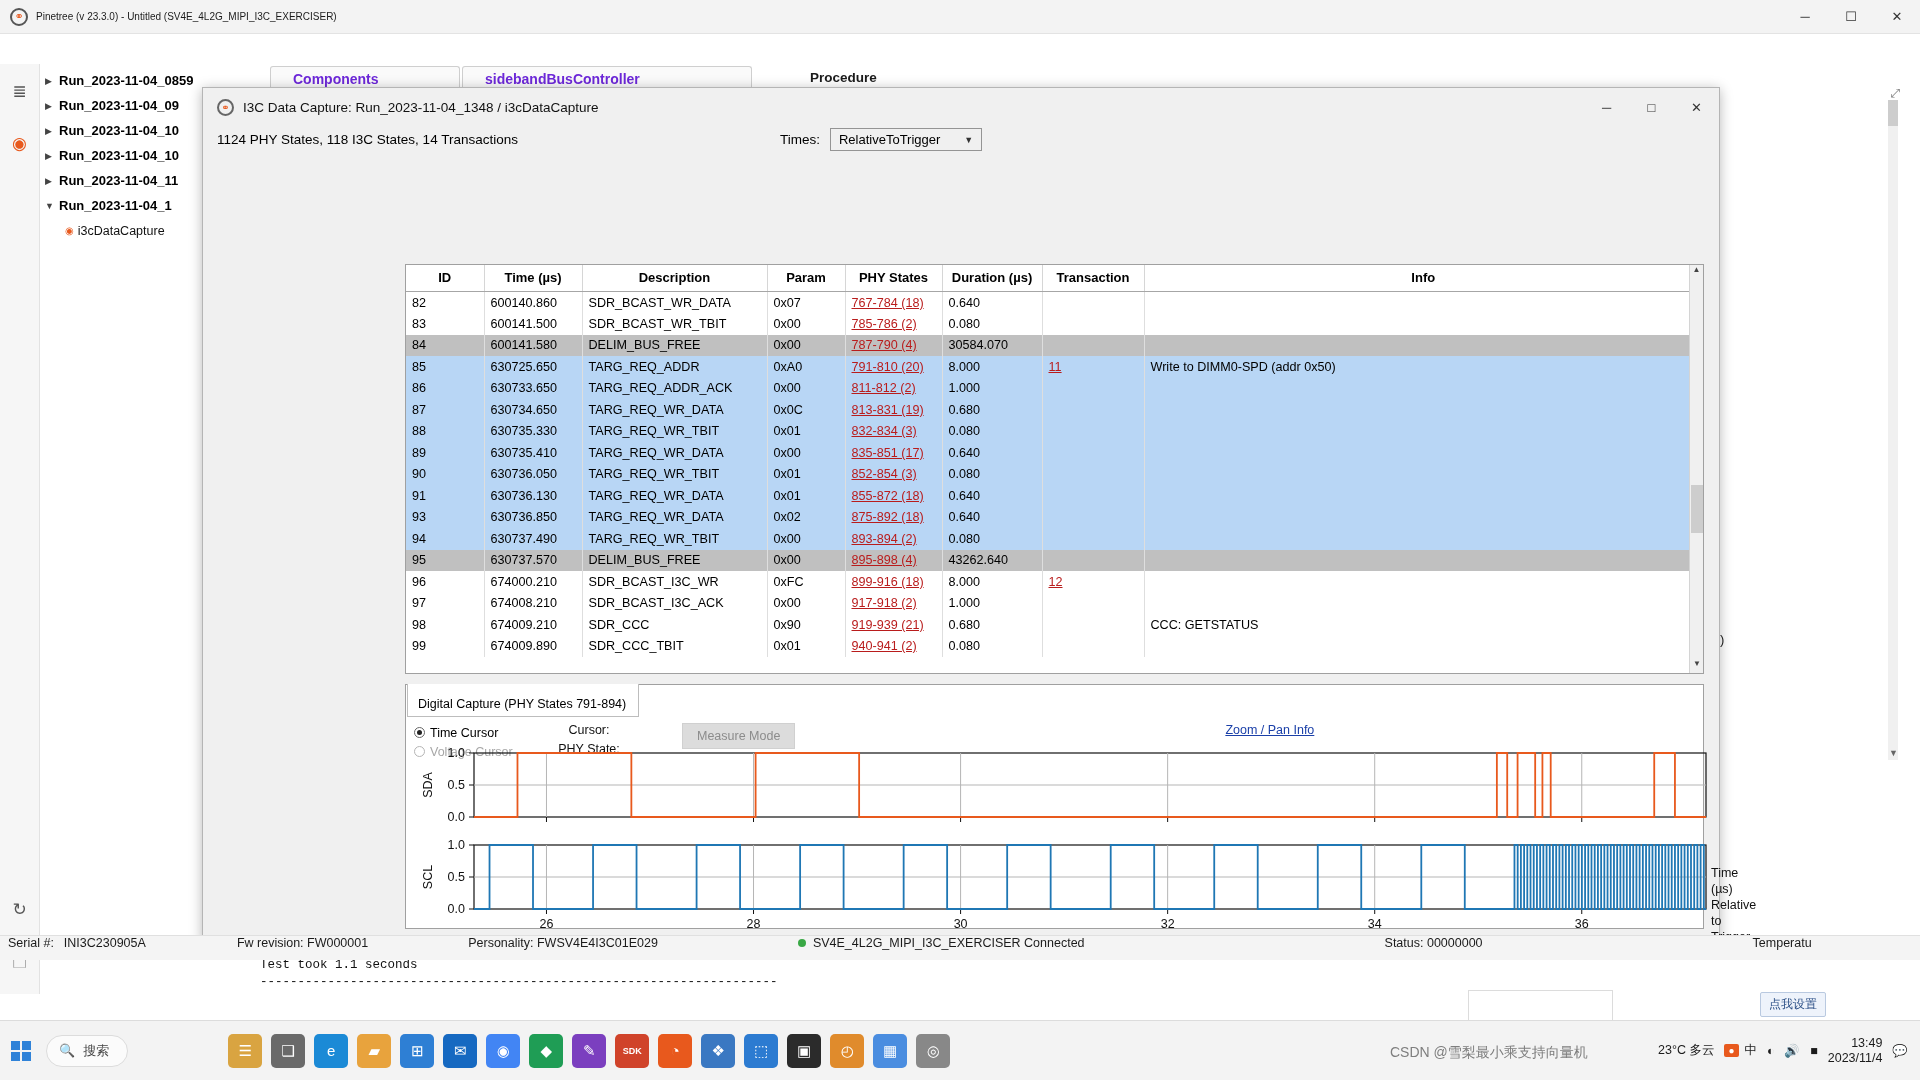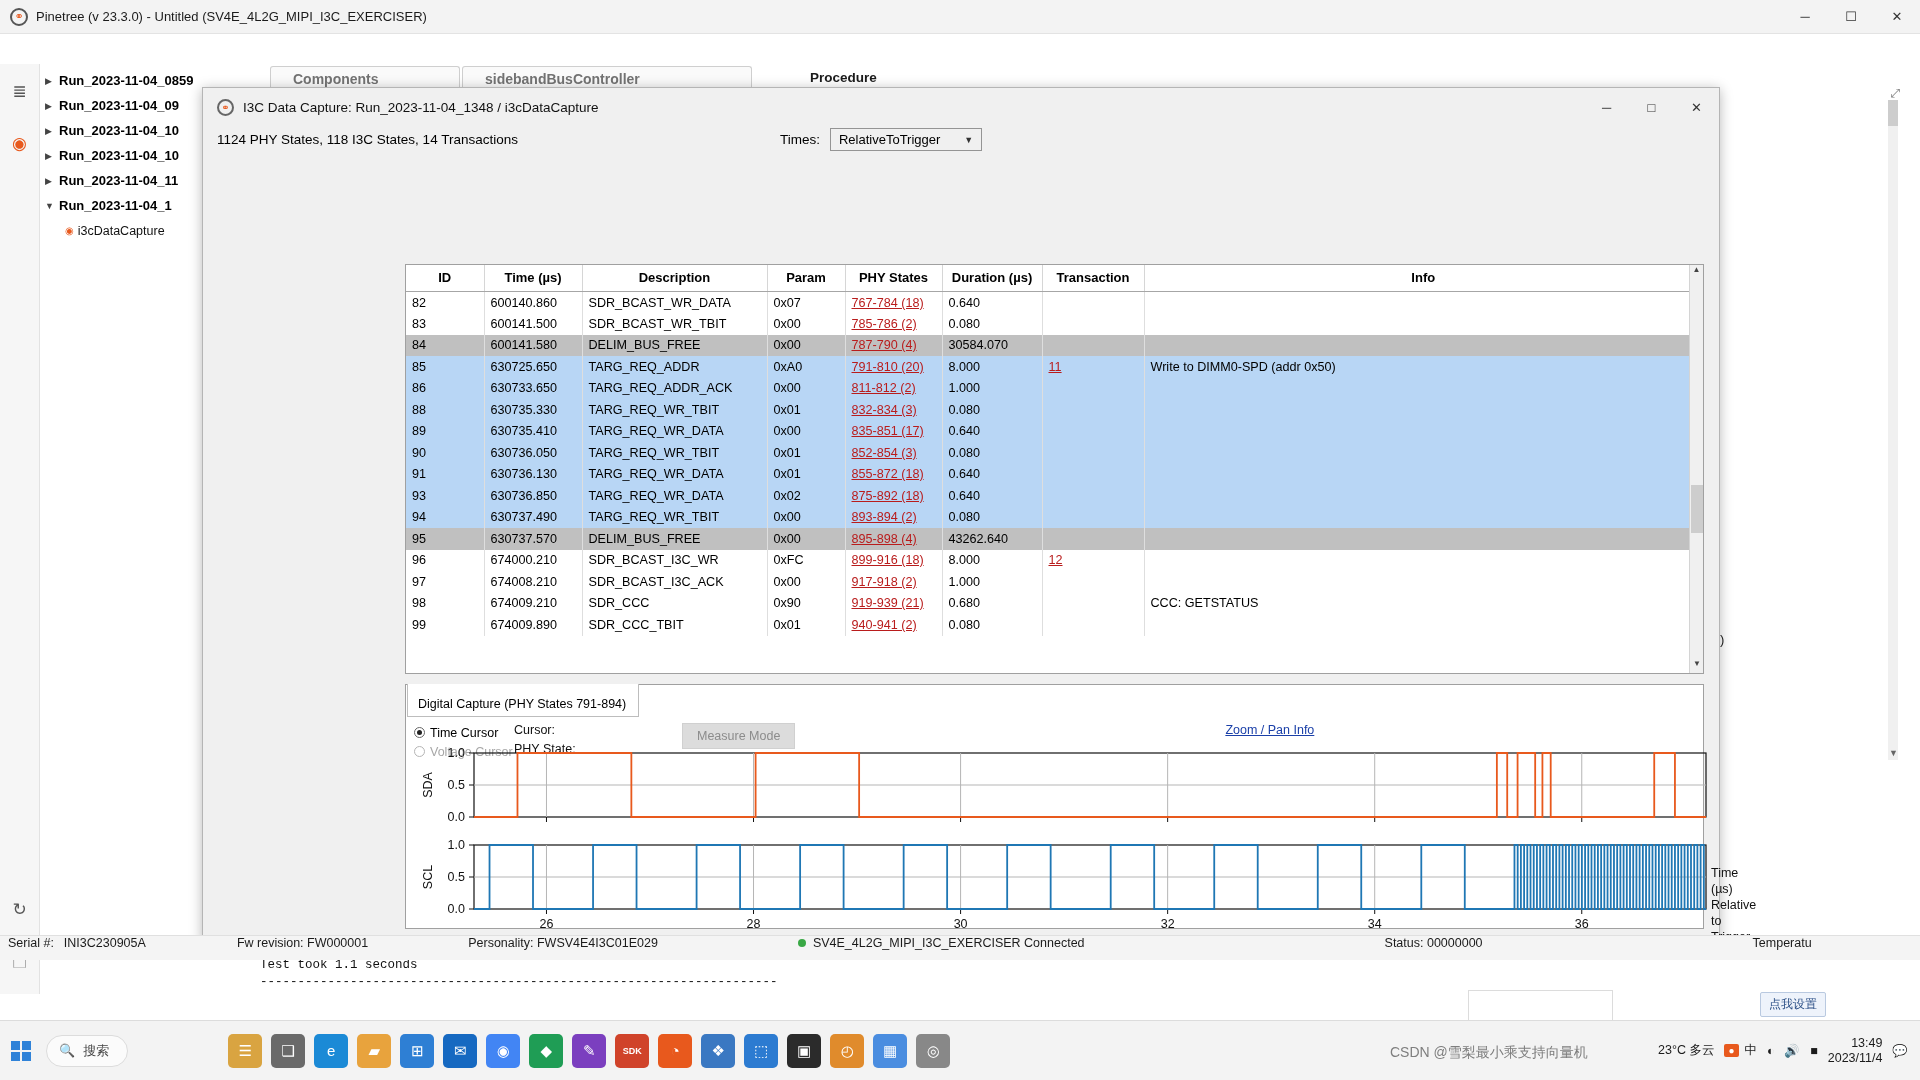--- a/index.html
+++ b/index.html
@@ -18,21 +18,21 @@
 
   .titlebar {
     height:34px; background:#f3f3f3; display:flex; align-items:center;
     padding-left:10px; border-bottom:1px solid #e3e3e3;
   }
   .app-icon {
     width:18px;height:18px;border-radius:50%;border:2px solid #555;
     display:flex;align-items:center;justify-content:center;
     font-size:11px;color:#e8591d;margin-right:8px;
   }
-  .title-text { font-size:13px; color:#1b1b1b; }
+  .title-text { font-size:10px; color:#1b1b1b; }
   .win-ctrls { margin-left:auto; display:flex; height:100%; }
   .win-btn { width:46px; display:flex;align-items:center;justify-content:center;
              font-size:13px;color:#333; }
 
   .menubar { height:30px; display:flex; align-items:center; padding-left:6px;
              border-bottom:1px solid #e8e8e8; background:#fff; position:relative; }
   .menu-item { padding:4px 16px; font-size:14px; color:#1b1b1b; }
   .menu-right { position:absolute; right:10px; top:3px; display:flex; gap:8px; }
   .btn-run { background:#e8591d; color:#fff; border-radius:3px; padding:5px 26px;
              font-size:13.5px; display:flex;align-items:center;gap:6px;}
@@ -53,21 +53,21 @@
              background:#fff; font-size:13.5px; padding-top:4px; }
   .run-row { display:flex; align-items:center; height:25px; padding-left:4px; white-space:nowrap; }
   .run-row .arrow { width:14px; font-size:9px; color:#444; }
   .run-row .lbl { font-weight:bold; font-size:13px; }
   .run-child { padding-left:24px; font-size:12.5px; color:#111; display:flex; gap:4px; align-items:center;}
   .dot-ico { color:#e8591d; font-size:10px; }
 
   
   .bg-tabs { position:absolute; left:210px; top:66px; right:40px; height:24px; }
   .bg-tab { position:absolute; border:1px solid #cfcfcf; border-bottom:none;
-            background:#fafafa; padding:4px 22px; font-size:14px; font-weight:bold; color:#737373;
+            background:#fafafa; padding:4px 22px; font-size:14px; font-weight:bold; color:#6d28d9;
             border-radius:3px 3px 0 0;}
   .bg-proc { position:absolute; left:790px; top:66px; padding:4px 20px; font-size:13.5px;
              font-weight:bold; color:#1b1b1b; border-bottom:3px solid #e8591d; }
   .rightscroll { position:absolute; right:22px; top:100px; bottom:260px; width:10px; background:#f0f0f0;}
   .rightscroll .thumb { position:absolute; top:0; width:10px; height:26px; background:#cdcdcd; }
   .expand-ico { position:absolute; right:20px; top:86px; font-size:12px; color:#777; }
   .up-arrow { position:absolute; right:22px; top:104px; font-size:9px; color:#666; }
   .dn-arrow { position:absolute; right:22px; bottom:262px; font-size:9px; color:#666; }
   .bg-paren { position:absolute; left:1712px; top:632px; font-size:13px; color:#222; }
   .bg-box { position:absolute; left:1468px; top:990px; width:145px; height:40px;
@@ -121,21 +121,21 @@
   .tbl-scroll { position:absolute; right:0; top:0; bottom:0; width:14px; background:#f0f0f0;
                 border-left:1px solid #d4d4d4; }
   .tbl-scroll .arrow { height:14px; font-size:8px; text-align:center; color:#444; background:#f0f0f0;}
   .tbl-scroll .thumb { position:absolute; left:1px; width:12px; background:#cdcdcd; }
 
   
   .dc { position:absolute; left:202px; top:596px; right:15px; bottom:12px; background:#fff;
         border:1px solid #a0a0a0;}
   .dc-tab { display:inline-block; margin:-1px 0 0 1px; background:#fff; border:1px solid #bdbdbd;
             border-top:none; font-size:12.5px; padding:13px 12px 5px 10px; }
-  .dc-ctrls { display:flex; align-items:flex-start; padding:6px 0 0 8px; font-size:12.5px; gap:0; }
+  .dc-ctrls { display:flex; align-items:flex-start; padding:6px 0 0 8px; font-size:12.5px; gap:0;text-align:center; }
   .radio-grp { width:100px; }
   .radio-row { display:flex; align-items:center; gap:5px; height:19px; }
   .radio { width:11px;height:11px;border-radius:50%;border:1px solid #666; position:relative; display:inline-block;}
   .radio.on::after{content:"";position:absolute;left:2px;top:2px;width:5px;height:5px;border-radius:50%;background:#222;}
   .radio.off { border-color:#b5b5b5; }
   .cur-grp { width:150px; color:#111;}
   .cur-row { height:19px; }
   .measure-btn { background:#dcdcdc; color:#8c8c8c; border:1px solid #d0d0d0; font-size:12.5px;
                  padding:5px 14px; margin-left:18px; }
   .zoompan { margin-left:430px; color:#1a3fa8; text-decoration:underline; font-size:12.5px; }
@@ -325,20 +325,30 @@
               <td><a class="lnk" href="#">11</a></td>
               <td>Write to DIMM0-SPD (addr 0x50)</td>
             </tr>
             <tr class="sel">
               <td>86</td>
               <td>630733.650</td>
               <td>TARG_REQ_ADDR_ACK</td>
               <td>0x00</td>
               <td><a class="lnk" href="#">811-812 (2)</a></td>
               <td>1.000</td>
+              <td></td>
+              <td></td>
+            </tr>
+            <tr class="sel">
+              <td>87</td>
+              <td>630734.650</td>
+              <td>TARG_REQ_WR_DATA</td>
+              <td>0x0C</td>
+              <td><a class="lnk" href="#">813-831 (19)</a></td>
+              <td>0.680</td>
               <td></td>
               <td></td>
             </tr>
             <tr class="sel">
               <td>88</td>
               <td>630735.330</td>
               <td>TARG_REQ_WR_TBIT</td>
               <td>0x01</td>
               <td><a class="lnk" href="#">832-834 (3)</a></td>
               <td>0.080</td>

